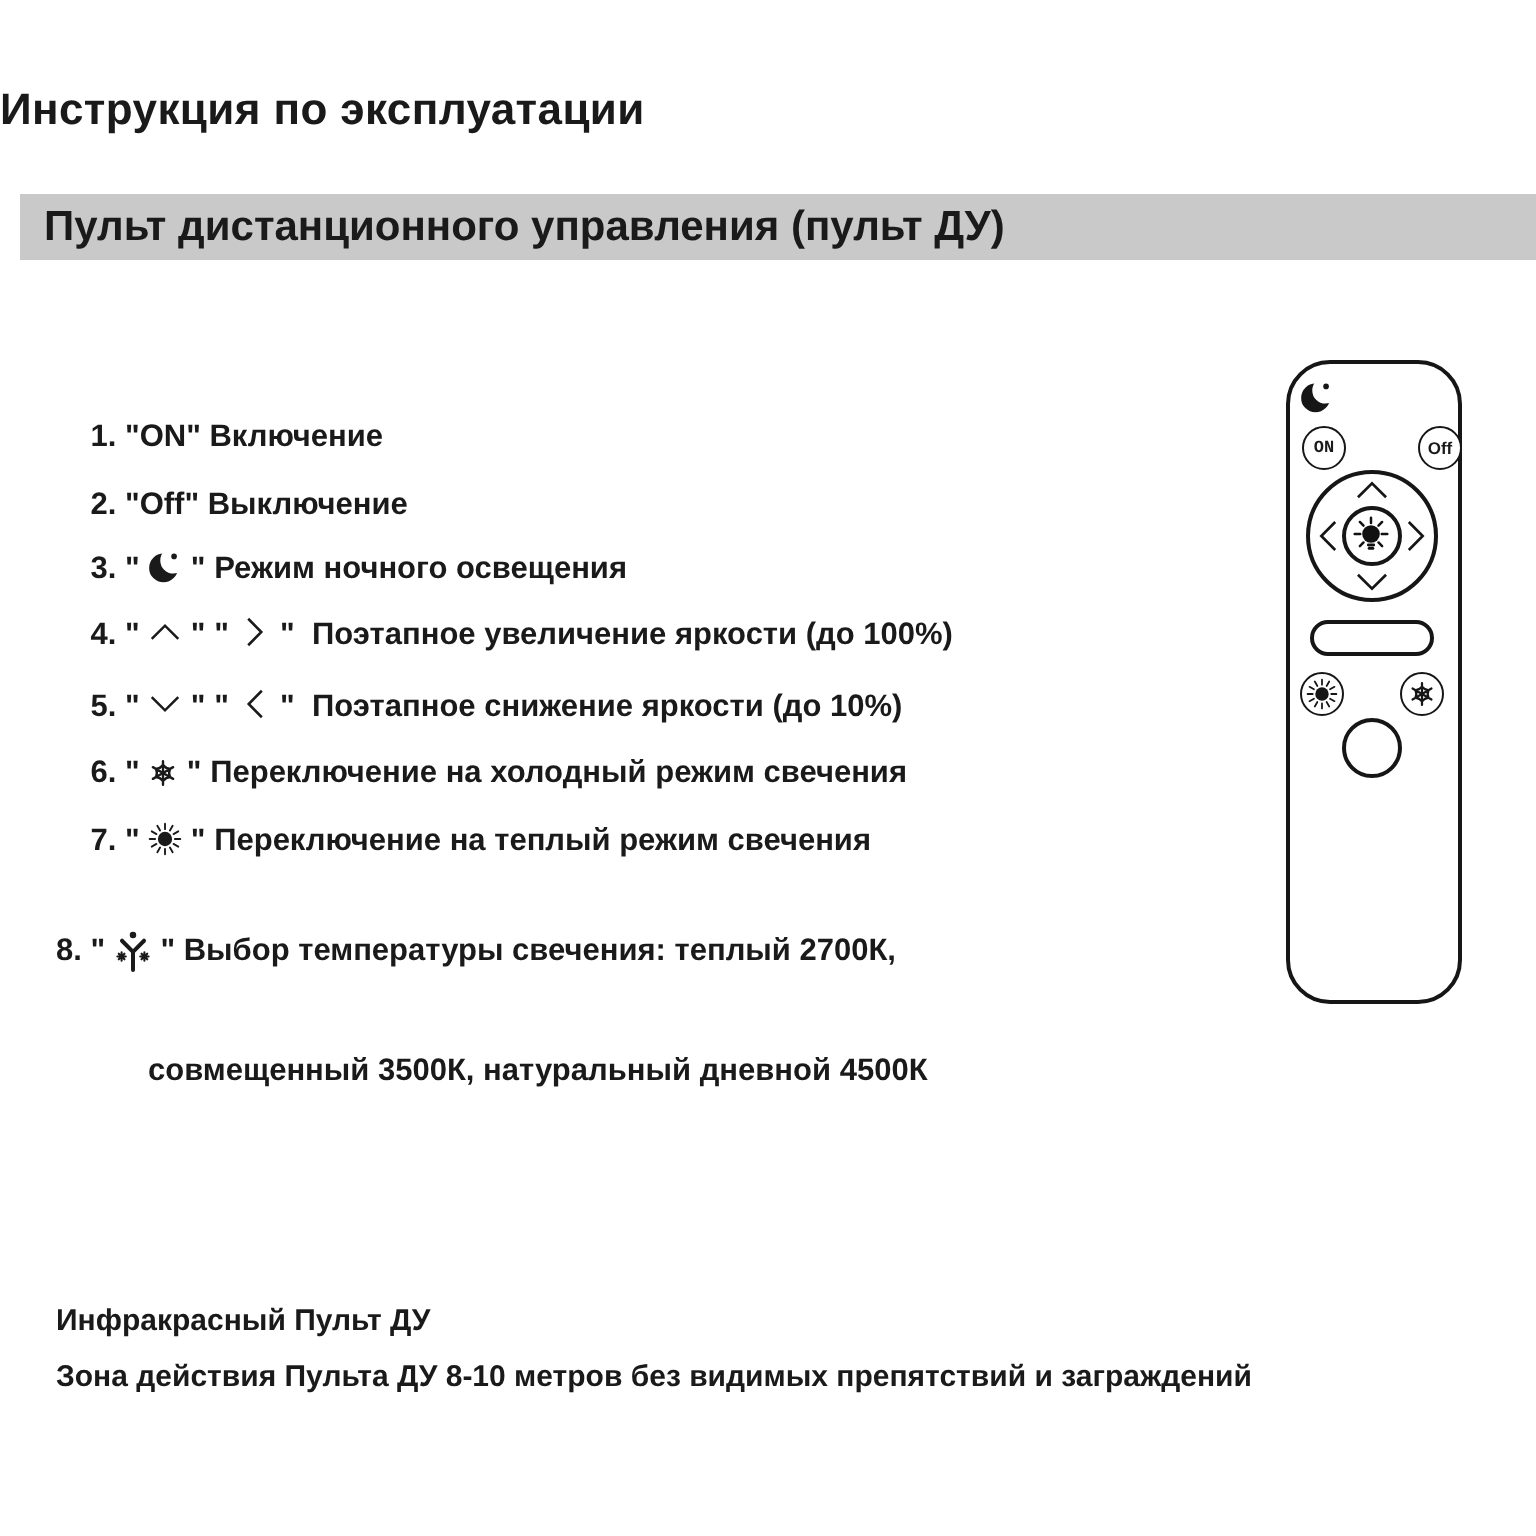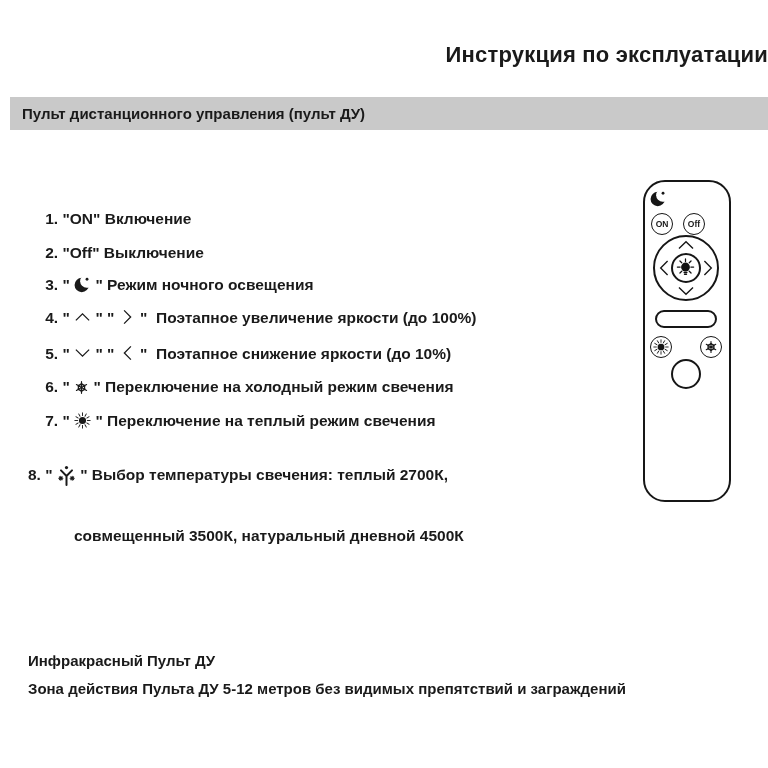--- a/index.html
+++ b/index.html
@@ -2,27 +2,27 @@
 <html><head>
 <meta charset="utf-8">
 <style>
   html,body{margin:0;padding:0;background:#fff;}
   .page{
     position:relative;width:768px;height:768px;background:#ffffff;
     font-family:"Liberation Sans",sans-serif;font-weight:700;color:#1a1a1a;
     overflow:hidden;
   }
   .page-title{
-    position:absolute;top:42px;left:0;width:768px;text-align:right;
+    position:absolute;top:42px;left:0;width:768px;text-align:left;
     font-size:22px;letter-spacing:.2px;
   }
   .section-bar{
     position:absolute;left:10px;width:758px;height:33px;background:#c9c9c9;
     box-sizing:border-box;display:flex;align-items:center;padding-left:12px;
-    font-size:15px;
+    font-size:21px;
   }
   .bar-remote{top:97px}
   .bar-tech{top:600px}
 
   .item{
     position:absolute;left:28px;font-size:15.5px;white-space:pre;line-height:20px;
   }
   .item svg{vertical-align:-3px;color:#1a1a1a;}
   .item .ic-chev{vertical-align:1px;}
   .item .ic-temp{vertical-align:-6px;}
@@ -37,22 +37,22 @@
     border:2.5px solid #161616;border-radius:22px;box-sizing:border-box;background:#fff;
   }
   .remote *{box-sizing:border-box;}
   .r-abs{position:absolute;}
   .r-btn{
     width:22px;height:22px;border:1.9px solid #161616;border-radius:50%;
     display:flex;align-items:center;justify-content:center;background:#fff;
   }
   .r-btn-label{font-size:8.5px;letter-spacing:0;}
   .r-moon{left:5px;top:8px;color:#161616;}
-  .r-on{left:6px;top:31px;}
-  .r-off{left:38px;top:31px;text-align:center;}
+  .r-on{left:6px;top:31px;font-family:Liberation Mono, monospace;}
+  .r-off{left:64px;top:31px;text-align:center;}
   .pad{
     left:7.5px;top:52.5px;width:66px;height:66px;border:2px solid #161616;border-radius:50%;
   }
   .pad-center{
     position:absolute;left:16px;top:16px;width:30px;height:30px;
     border:2px solid #161616;border-radius:50%;
     display:flex;align-items:center;justify-content:center;color:#111;
   }
   .pad .chev{position:absolute;color:#161616;}
   .ch-up{left:22px;top:3px;}
@@ -232,16 +232,16 @@
           <use href="#sym-snow"></use>
         </svg>
     </div>
 
     <div class="r-abs r-circle"></div>
   </div>
 
 
   <div class="tech">
     <div>Инфракрасный Пульт ДУ</div>
-    <div>Зона действия Пульта ДУ 5-12 метров без видимых препятствий и заграждений</div>
+    <div>Зона действия Пульта ДУ 8-10 метров без видимых препятствий и заграждений</div>
   </div>
 
 </div>
 
 </body></html>

